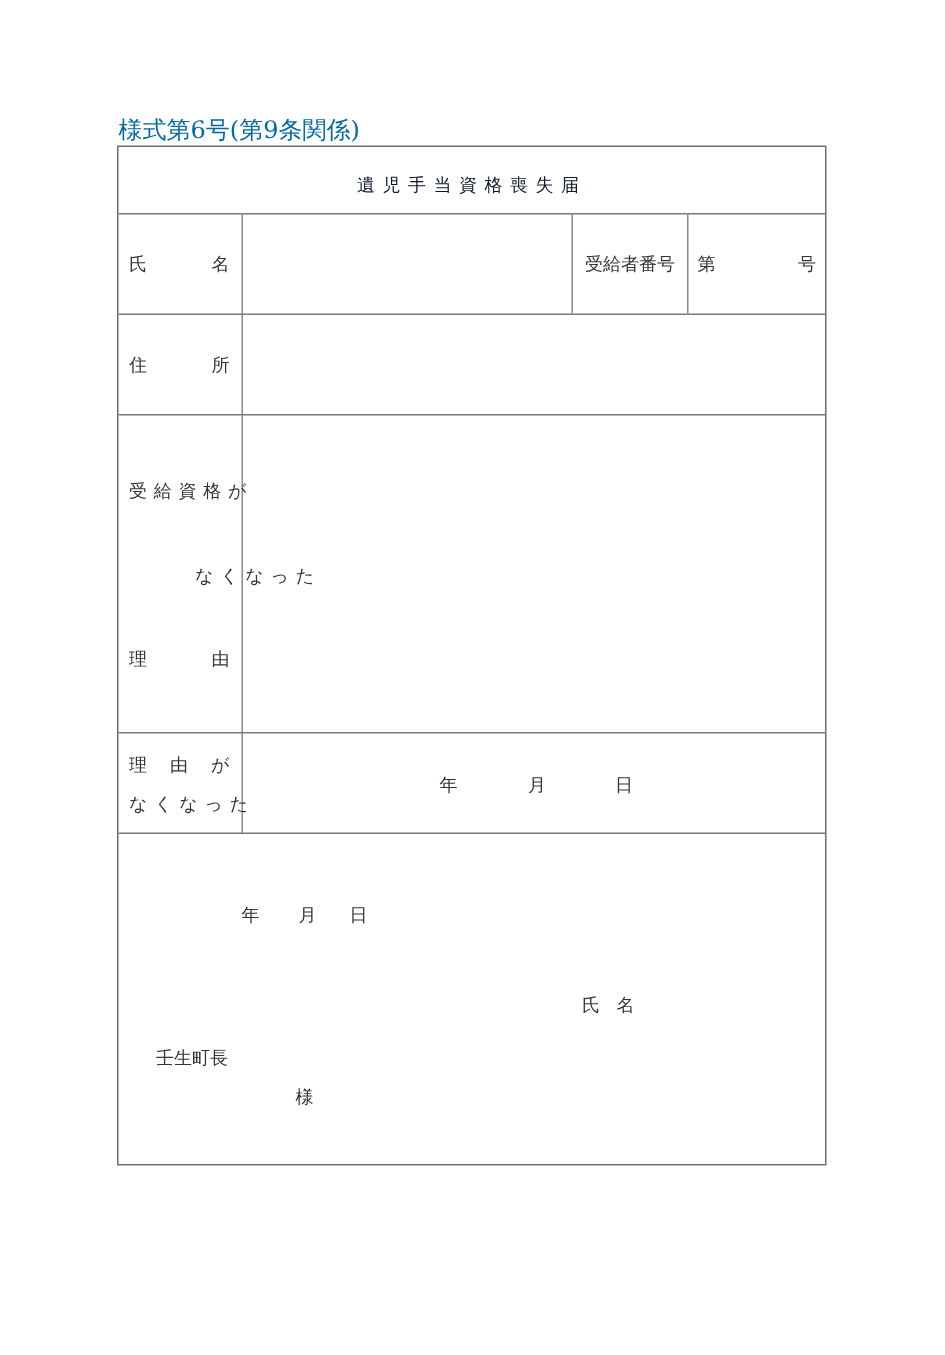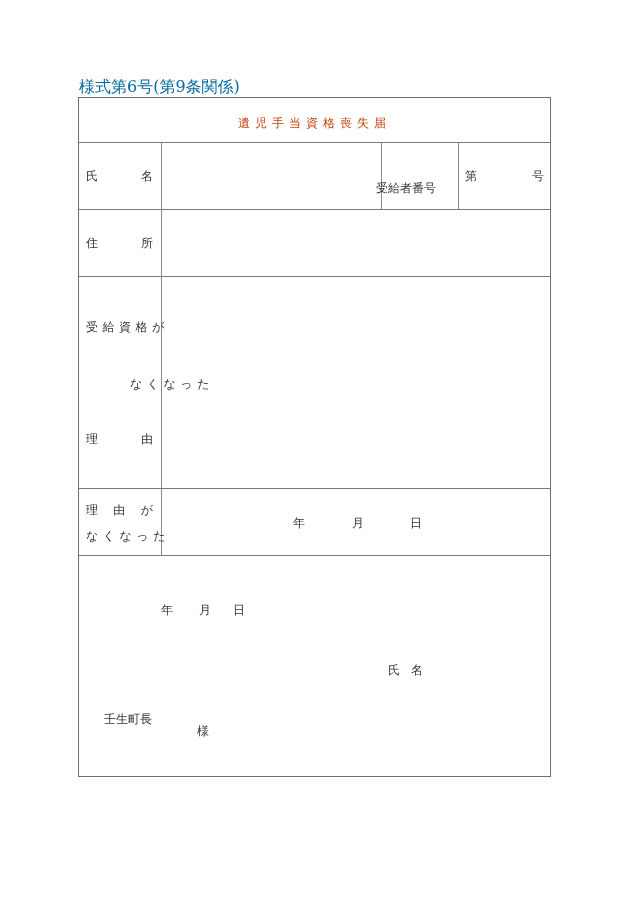--- a/index.html
+++ b/index.html
@@ -52,21 +52,21 @@
       color: #333;
     }
     .title {
       position: absolute;
       left: 0;
       right: 0;
       top: 17px;
       text-align: center;
       font-size: 12px;
       letter-spacing: 5px;
-      color: #c2410c;
+      color: #0f172a;
     }
     .cell {
       position: absolute;
     }
     .spread {
       position: absolute;
       display: flex;
       justify-content: space-between;
       font-size: 12px;
       line-height: 14px;
@@ -84,21 +84,21 @@
   <div class="hline" style="top:44px;"></div>
 
   <div class="vline" style="left:82px; top:44px; height:414px;"></div>
 
   <div class="spread" style="left:7px; width:67px; top:71px;">
     <span>氏</span>
     <span>名</span>
   </div>
   <div class="cell" style="left:84px; top:46px; width:218px; height:64px;"></div>
   <div class="vline" style="left:302px; top:44px; height:67px;"></div>
-  <div class="txt" style="left:297px; top:71px;margin-top:12px;">受給者番号</div>
+  <div class="txt" style="left:311px; top:71px;">受給者番号</div>
   <div class="vline" style="left:379px; top:44px; height:67px;"></div>
   <div class="spread" style="left:386px; width:79px; top:71px;">
     <span>第</span>
     <span>号</span>
   </div>
   <div class="hline" style="top:111px;"></div>
 
   <div class="spread" style="left:7px; width:67px; top:138px;">
     <span>住</span>
     <span>所</span>
@@ -126,16 +126,16 @@
   <div class="txt" style="left:331px; top:418px;">日</div>
   <div class="hline" style="top:457px;"></div>
 
   <div class="txt" style="left:82px; top:505px;">年</div>
   <div class="txt" style="left:120px; top:505px;">月</div>
   <div class="txt" style="left:154px; top:505px;">日</div>
 
   <div class="txt" style="left:309px; top:565px;">氏</div>
   <div class="txt" style="left:332px; top:565px;">名</div>
 
-  <div class="txt" style="left:25px; top:614px;font-family:Liberation Serif, serif;">壬生町長</div>
+  <div class="txt" style="left:25px; top:600px;font-family:Liberation Serif, serif;">壬生町長</div>
   <div class="txt" style="left:118px; top:626px;">様</div>
 
 </div>
 
 </body></html>

